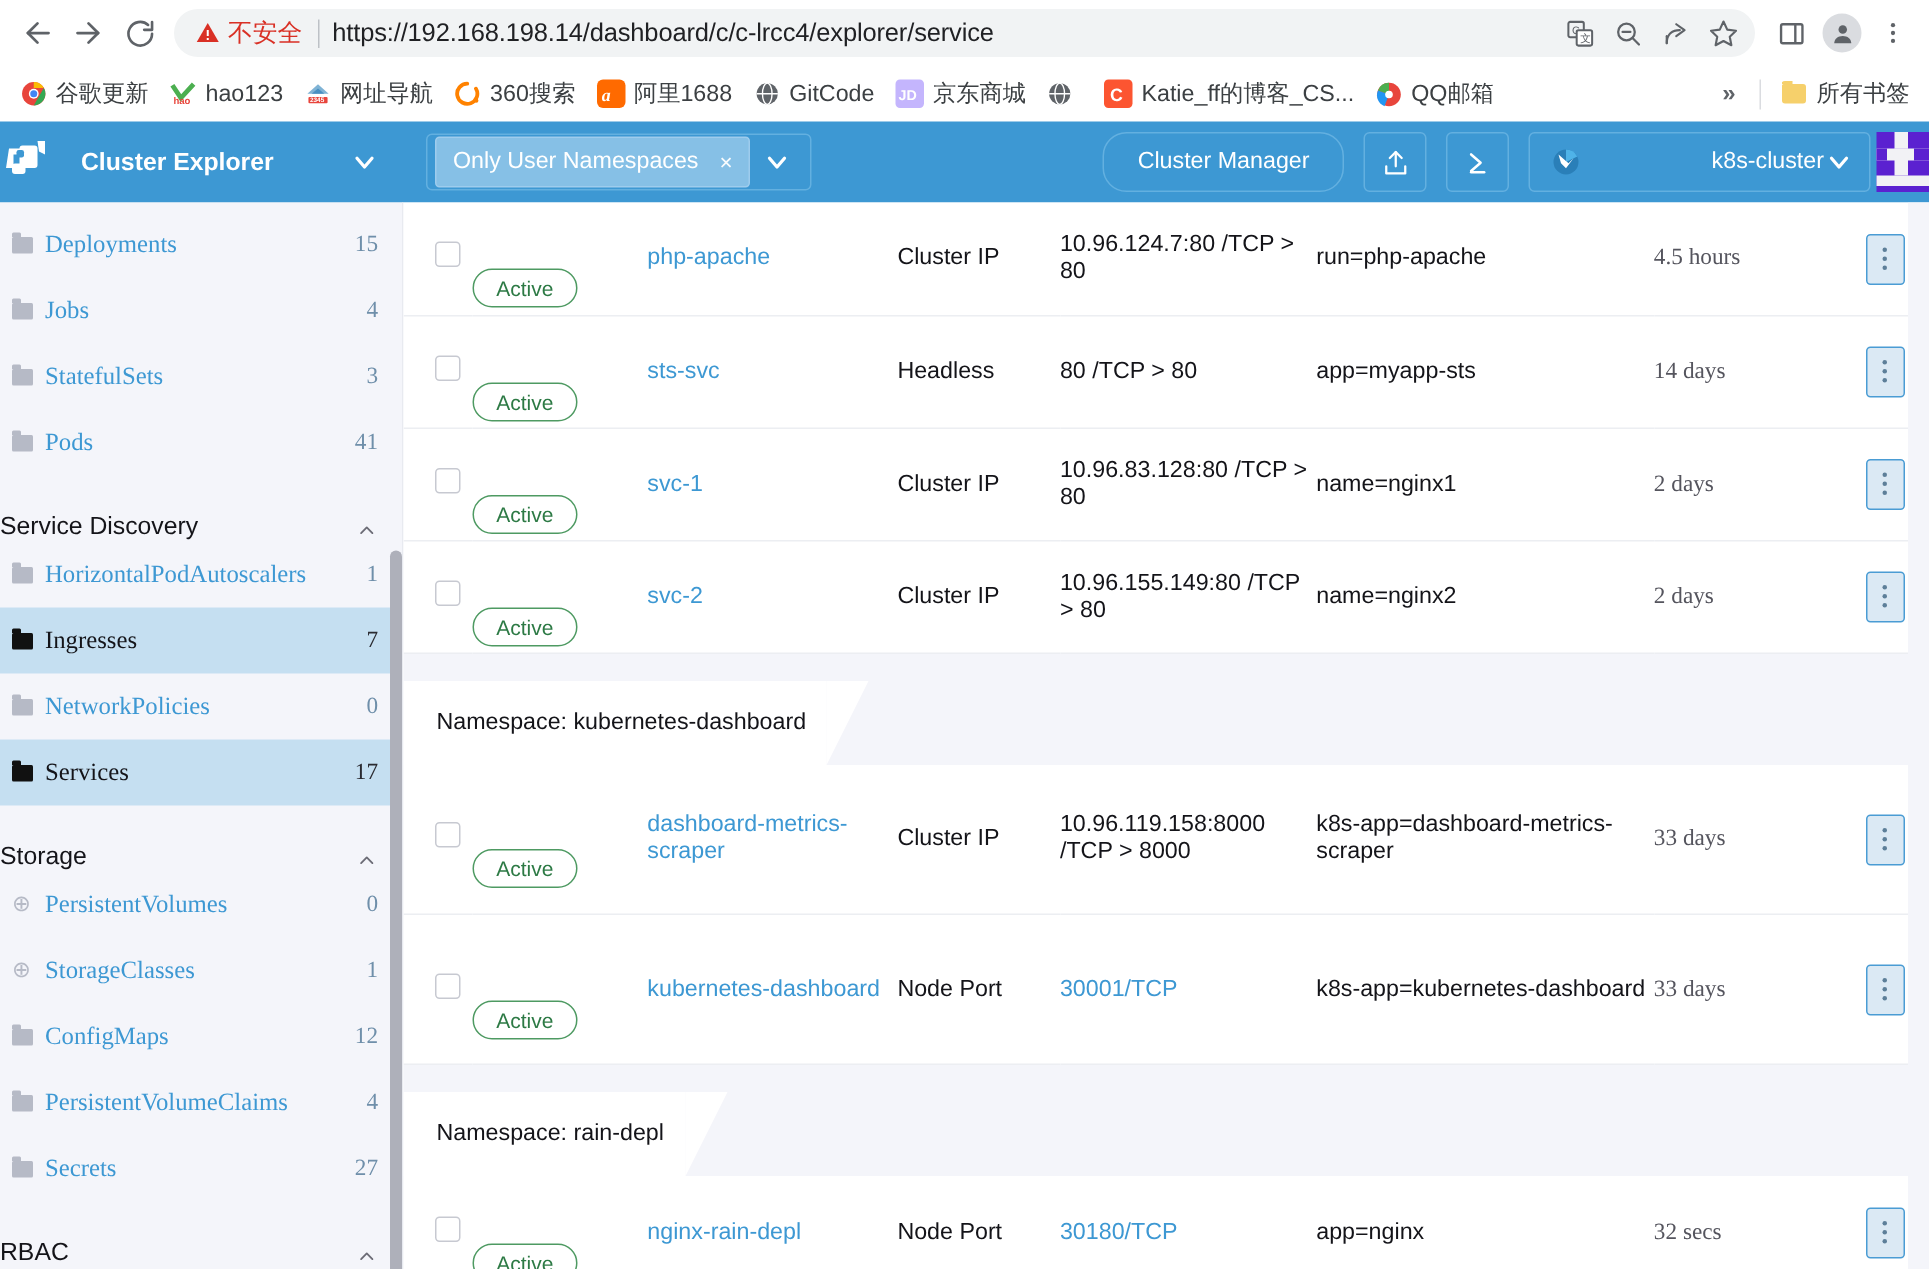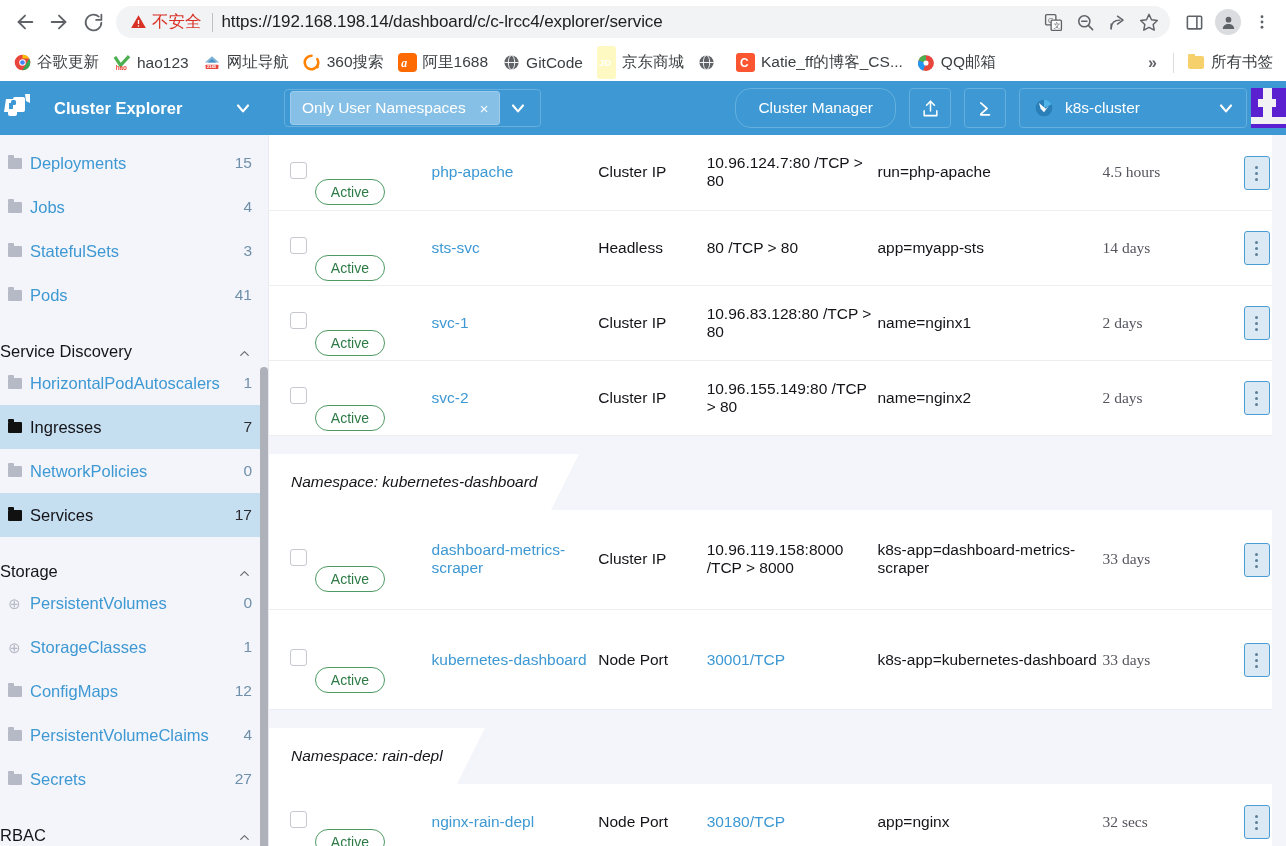--- a/index.html
+++ b/index.html
@@ -197,21 +197,21 @@
     color: #fff;
     font-size: 15.5px;
     display: flex;
     align-items: center;
     padding: 0 10px 0 14px;
     margin-left: 13px;
     width: 228px;
     flex: none;
   }
   .cluster-sel .k-ico { width: 20px; height: 20px; margin-right: 11px; flex:none; }
-  .cluster-sel .c-name { flex: 1; }
+  .cluster-sel .c-name { flex: 1; text-align: right; }
   .ext-icon {
     width: 39px; height: 54px;
     flex: none;
     display: flex; align-items: center; justify-content: center;
   }
 
   
   .app-body { display: flex; flex: 1 1 auto; min-height: 0; }
 
   
@@ -234,20 +234,21 @@
   }
   .nav-group .g-label { flex: 1; }
   .nav-group .g-chev { color: #6c6c76; display: flex; }
 
   .nav-item {
     display: flex; align-items: center;
     height: 44px;
     padding-right: 16px;
     font-size: 16.5px;
     color: #3d98d3;
+    font-family: Liberation Serif, serif;
   }
   .nav-item.active { background: #c5dff1; color: #141419; }
   .nav-item .ni-ico { width: 30px; flex: none; display: flex; align-items: center; justify-content: flex-start; padding-left: 8px; }
   .nav-item .ni-label { flex: 1 1 auto; }
   .nav-item .ni-count { color: #6f8faa; font-size: 15.5px; }
   .nav-item.active .ni-count { color: #2b2b31; }
   .folder-glyph {
     width: 14px; height: 11px;
     background: #b6bac6; border-radius: 1px;
     position: relative;
@@ -321,21 +322,21 @@
     background: #dbe9f4;
     display: inline-flex;
     flex-direction: column;
     align-items: center;
     justify-content: center;
     gap: 3px;
   }
   .menu-btn i { width: 3px; height: 3px; background: #5d7f99; border-radius: 50%; display: block; }
 
   
-  .ns-row td { padding: 0; font-style: italic; }
+  .ns-row td { padding: 0; }
   .ns-band {
     height: 56px;
     background: #f4f5fa;
     position: relative;
     display: flex;
     align-items: center;
   }
   .ns-tab {
     height: 56px;
     background: #fff;
@@ -509,21 +510,21 @@
       <span class="bm-ico">
         <svg width="17" height="17" viewBox="0 0 24 24" fill="#5f6368">
             <circle cx="12" cy="12" r="10"></circle>
             <ellipse cx="12" cy="12" rx="4.5" ry="10" fill="none" stroke="#fff" stroke-width="1.3"></ellipse>
             <line x1="2" y1="12" x2="22" y2="12" stroke="#fff" stroke-width="1.3"></line>
           </svg>
       </span>
       <span class="bm-label">GitCode</span>
     </div>
     <div class="bm">
-      <span class="bm-ico" style="background:#fef9c3;width:19px;height:33px;border-radius:3px;">
+      <span class="bm-ico" style="background:#c4b5fd;width:19px;height:19px;border-radius:3px;">
         <svg width="19" height="19" viewBox="0 0 24 24">
             <text x="2.5" y="17" font-size="12" fill="#fff" font-family="Liberation Sans, sans-serif" font-weight="bold">JD</text>
           </svg>
       </span>
       <span class="bm-label">京东商城</span>
     </div>
     <div class="bm">
       <span class="bm-ico">
         <svg width="17" height="17" viewBox="0 0 24 24" fill="#5f6368">
             <circle cx="12" cy="12" r="10"></circle>

